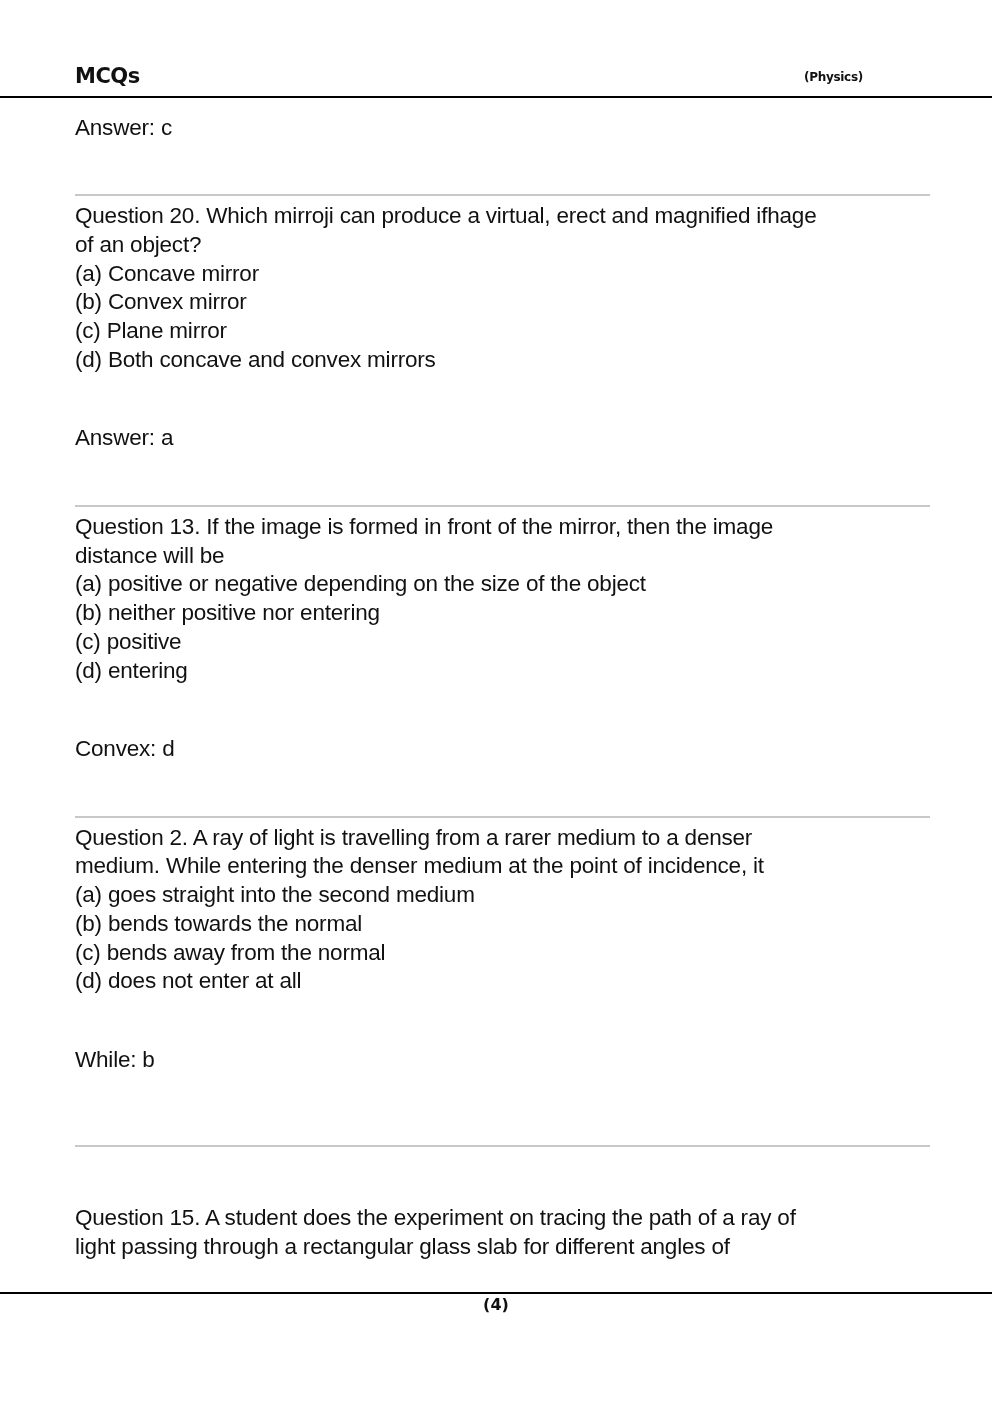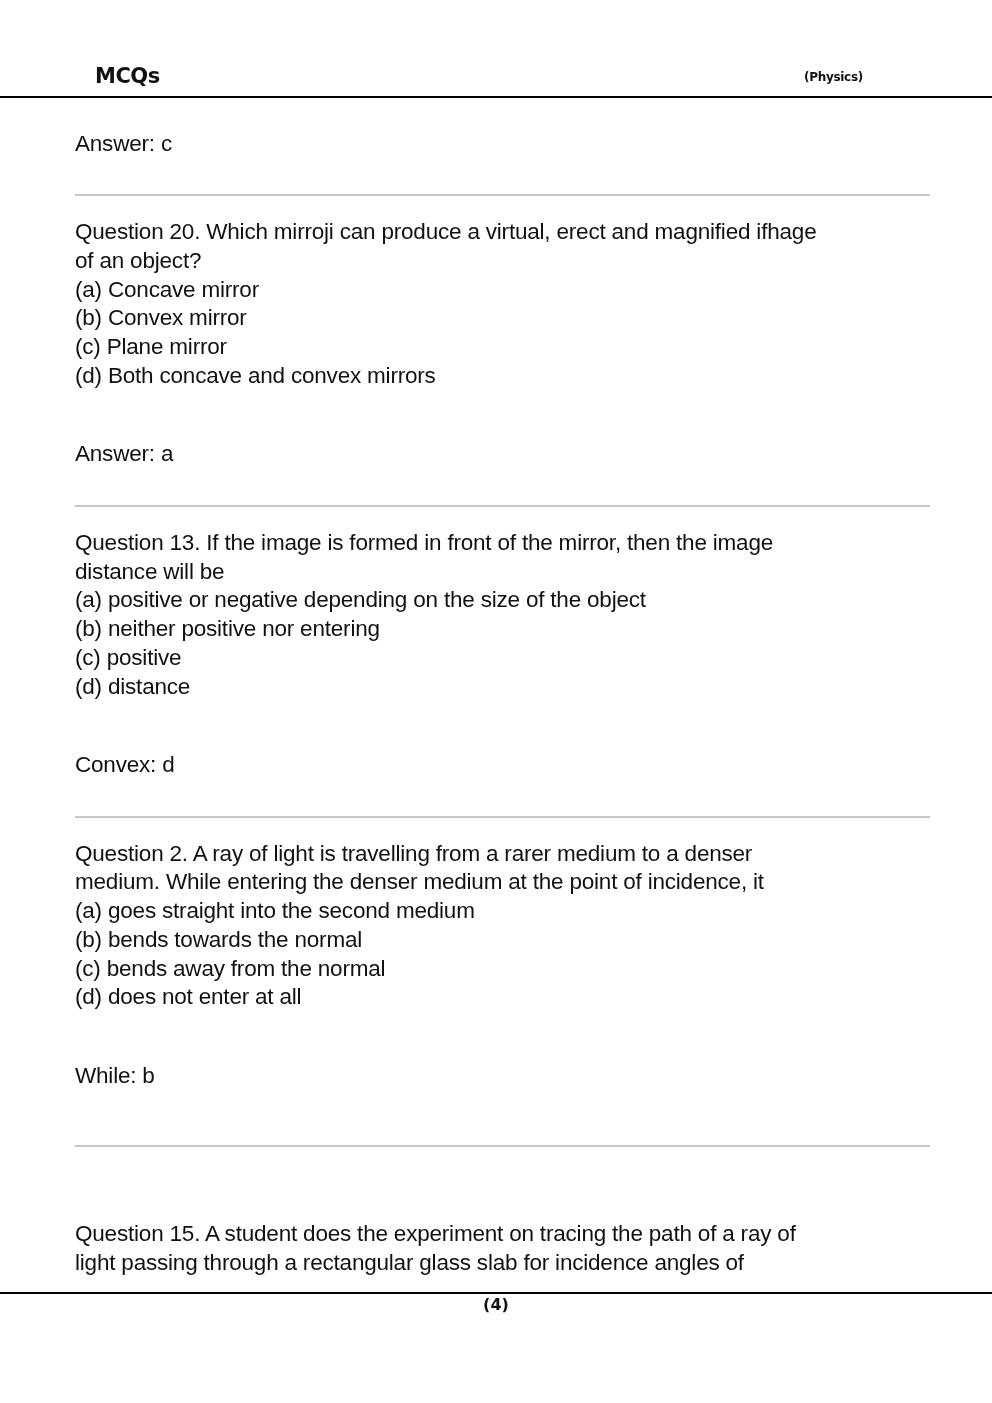--- a/index.html
+++ b/index.html
@@ -1,27 +1,27 @@
 <!DOCTYPE html>
 <html><head>
 <meta charset="utf-8">
 <style>
   html, body { margin: 0; padding: 0; background: #ffffff; }
   body { width: 992px; height: 1403px; position: relative; overflow: hidden;
          font-family: "Liberation Sans", sans-serif; color: #111; }
   .hdr-left { position: absolute; left: 75px; top: 64px; font-family: "DejaVu Sans", sans-serif;
-              font-weight: bold; font-size: 21px; letter-spacing: -0.5px; margin-left: 20px; }
+              font-weight: bold; font-size: 21px; letter-spacing: -0.5px; }
   .hdr-right { position: absolute; left: 804px; top: 70px; font-family: "DejaVu Sans", sans-serif;
                font-weight: bold; font-size: 12px; letter-spacing: -0.3px; }
   .hdr-rule { position: absolute; left: 0; top: 96px; width: 992px; height: 2px; background: #000; }
   .ftr-rule { position: absolute; left: 0; top: 1292px; width: 992px; height: 2px; background: #000; }
   .page-num { position: absolute; left: 0; width: 992px; top: 1295px; text-align: center;
               font-family: "DejaVu Sans", sans-serif; font-weight: bold; font-size: 16px; }
   .line { position: absolute; left: 75px; font-size: 22.5px; line-height: 29px; white-space: nowrap;
-          letter-spacing: -0.2px; margin-top: 16px; }
+          letter-spacing: -0.2px; }
   .sep { position: absolute; left: 75px; width: 855px; height: 2px; background: #c8c8c8; }
 </style>
 </head>
 <body>
 
 <div>
   <div class="hdr-left">MCQs</div>
   <div class="hdr-right">(Physics)</div>
   <div class="hdr-rule"></div>
 </div>
@@ -39,37 +39,37 @@
   <div class="line" style="top:423px">Answer: a</div>
 </div>
 <div class="sep" style="top:505px"></div>
 
 <div>
   <div class="line" style="top:512px">Question 13. If the image is formed in front of the mirror, then the image</div>
   <div class="line" style="top:541px">distance will be</div>
   <div class="line" style="top:569px">(a) positive or negative depending on the size of the object</div>
   <div class="line" style="top:598px">(b) neither positive nor entering</div>
   <div class="line" style="top:627px">(c) positive</div>
-  <div class="line" style="top:656px">(d) distance</div>
+  <div class="line" style="top:656px">(d) entering</div>
   <div class="line" style="top:734px">Convex: d</div>
 </div>
 <div class="sep" style="top:816px"></div>
 
 <div>
   <div class="line" style="top:823px">Question 2. A ray of light is travelling from a rarer medium to a denser</div>
   <div class="line" style="top:851px">medium. While entering the denser medium at the point of incidence, it</div>
   <div class="line" style="top:880px">(a) goes straight into the second medium</div>
   <div class="line" style="top:909px">(b) bends towards the normal</div>
   <div class="line" style="top:938px">(c) bends away from the normal</div>
   <div class="line" style="top:966px">(d) does not enter at all</div>
   <div class="line" style="top:1045px">While: b</div>
 </div>
 <div class="sep" style="top:1145px"></div>
 
 <div>
   <div class="line" style="top:1203px">Question 15. A student does the experiment on tracing the path of a ray of</div>
-  <div class="line" style="top:1232px">light passing through a rectangular glass slab for incidence angles of</div>
+  <div class="line" style="top:1232px">light passing through a rectangular glass slab for different angles of</div>
 </div>
 
 <div>
   <div class="ftr-rule"></div>
   <div class="page-num">(4)</div>
 </div>
 
 </body></html>

